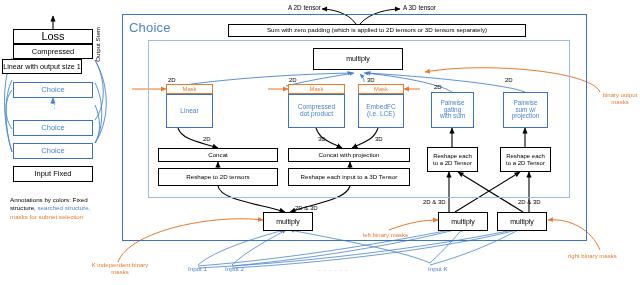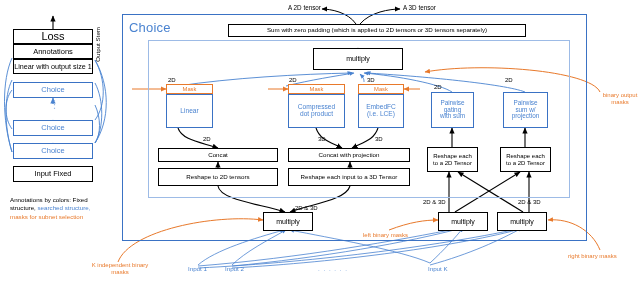--- a/index.html
+++ b/index.html
@@ -145,22 +145,22 @@
       <path d="M198,266 C300,258 400,240 460,228"></path>
       <path d="M232,266 C320,258 410,242 462,228"></path>
       <path d="M430,263 C444,250 455,238 463,228"></path>
       <path d="M198,268 C320,262 450,244 522,228"></path>
       <path d="M232,268 C340,262 460,246 524,228"></path>
       <path d="M430,265 C470,254 500,240 522,228"></path>
     </g>
   </svg>
 
   <div class="bx blk" style="left:13px;top:29px;width:80px;height:15px;font-size:11px;">Loss</div>
-  <div class="bx blk" style="left:13px;top:44px;width:80px;height:15px;font-size:7.5px;">Annotations</div>
-  <div class="bx blk" style="left:13px;top:59px;width:80px;height:15px;font-size:7.2px;">Linear with output size 1</div>
+  <div class="bx blk" style="left:13px;top:44px;width:80px;height:15px;font-size:7.5px;">Compressed</div>
+  <div class="bx blk" style="left:2px;top:59px;width:80px;height:15px;font-size:7.2px;">Linear with output size 1</div>
 
   <div class="bx blu" style="left:13px;top:82px;width:80px;height:16px;font-size:7.5px;">Choice</div>
   <div class="abs" style="left:49px;top:100px;width:8px;height:18px;color:#9dbbe6;
               font-size:11px;text-align:center;line-height:9px;">⋮</div>
   <div class="bx blu" style="left:13px;top:120px;width:80px;height:16px;font-size:7.5px;">Choice</div>
   <div class="bx blu" style="left:13px;top:143px;width:80px;height:16px;font-size:7.5px;">Choice</div>
   <div class="bx blk" style="left:13px;top:166px;width:80px;height:16px;font-size:7.5px;">Input Fixed</div>
 
   <div class="vert" style="left:94px;top:27px;font-size:6.2px;">Output Stem</div>
 

